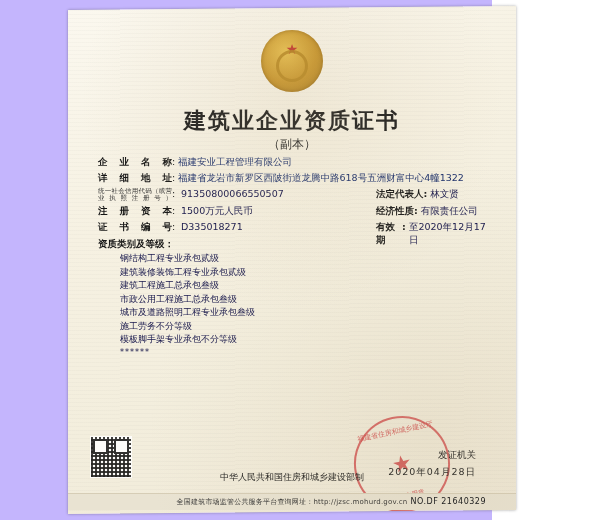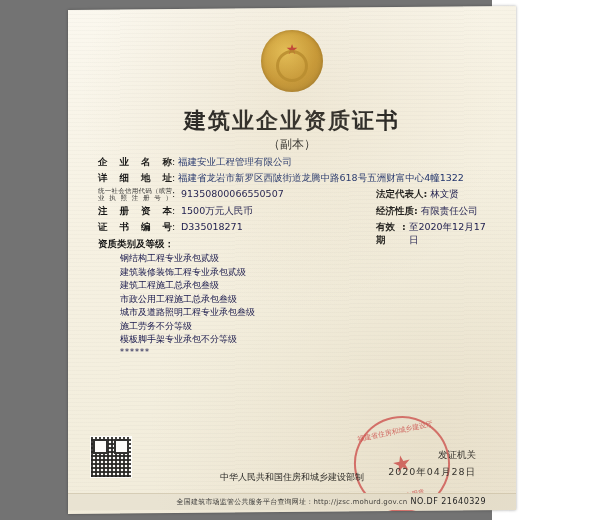--- a/index.html
+++ b/index.html
@@ -10,21 +10,21 @@
   body {
     width: 608px;
     height: 520px;
     font-family: "DejaVu Sans", "Liberation Sans", sans-serif;
     overflow: hidden;
   }
   #page {
     position: relative;
     width: 492px;
     height: 520px;
-    background: #737373;
+    background: #c4b5fd;
   }
   
   .paper {
     position: absolute;
     left: 68px;
     top: 8px;
     width: 448px;
     height: 504px;
     background:
       repeating-linear-gradient(

